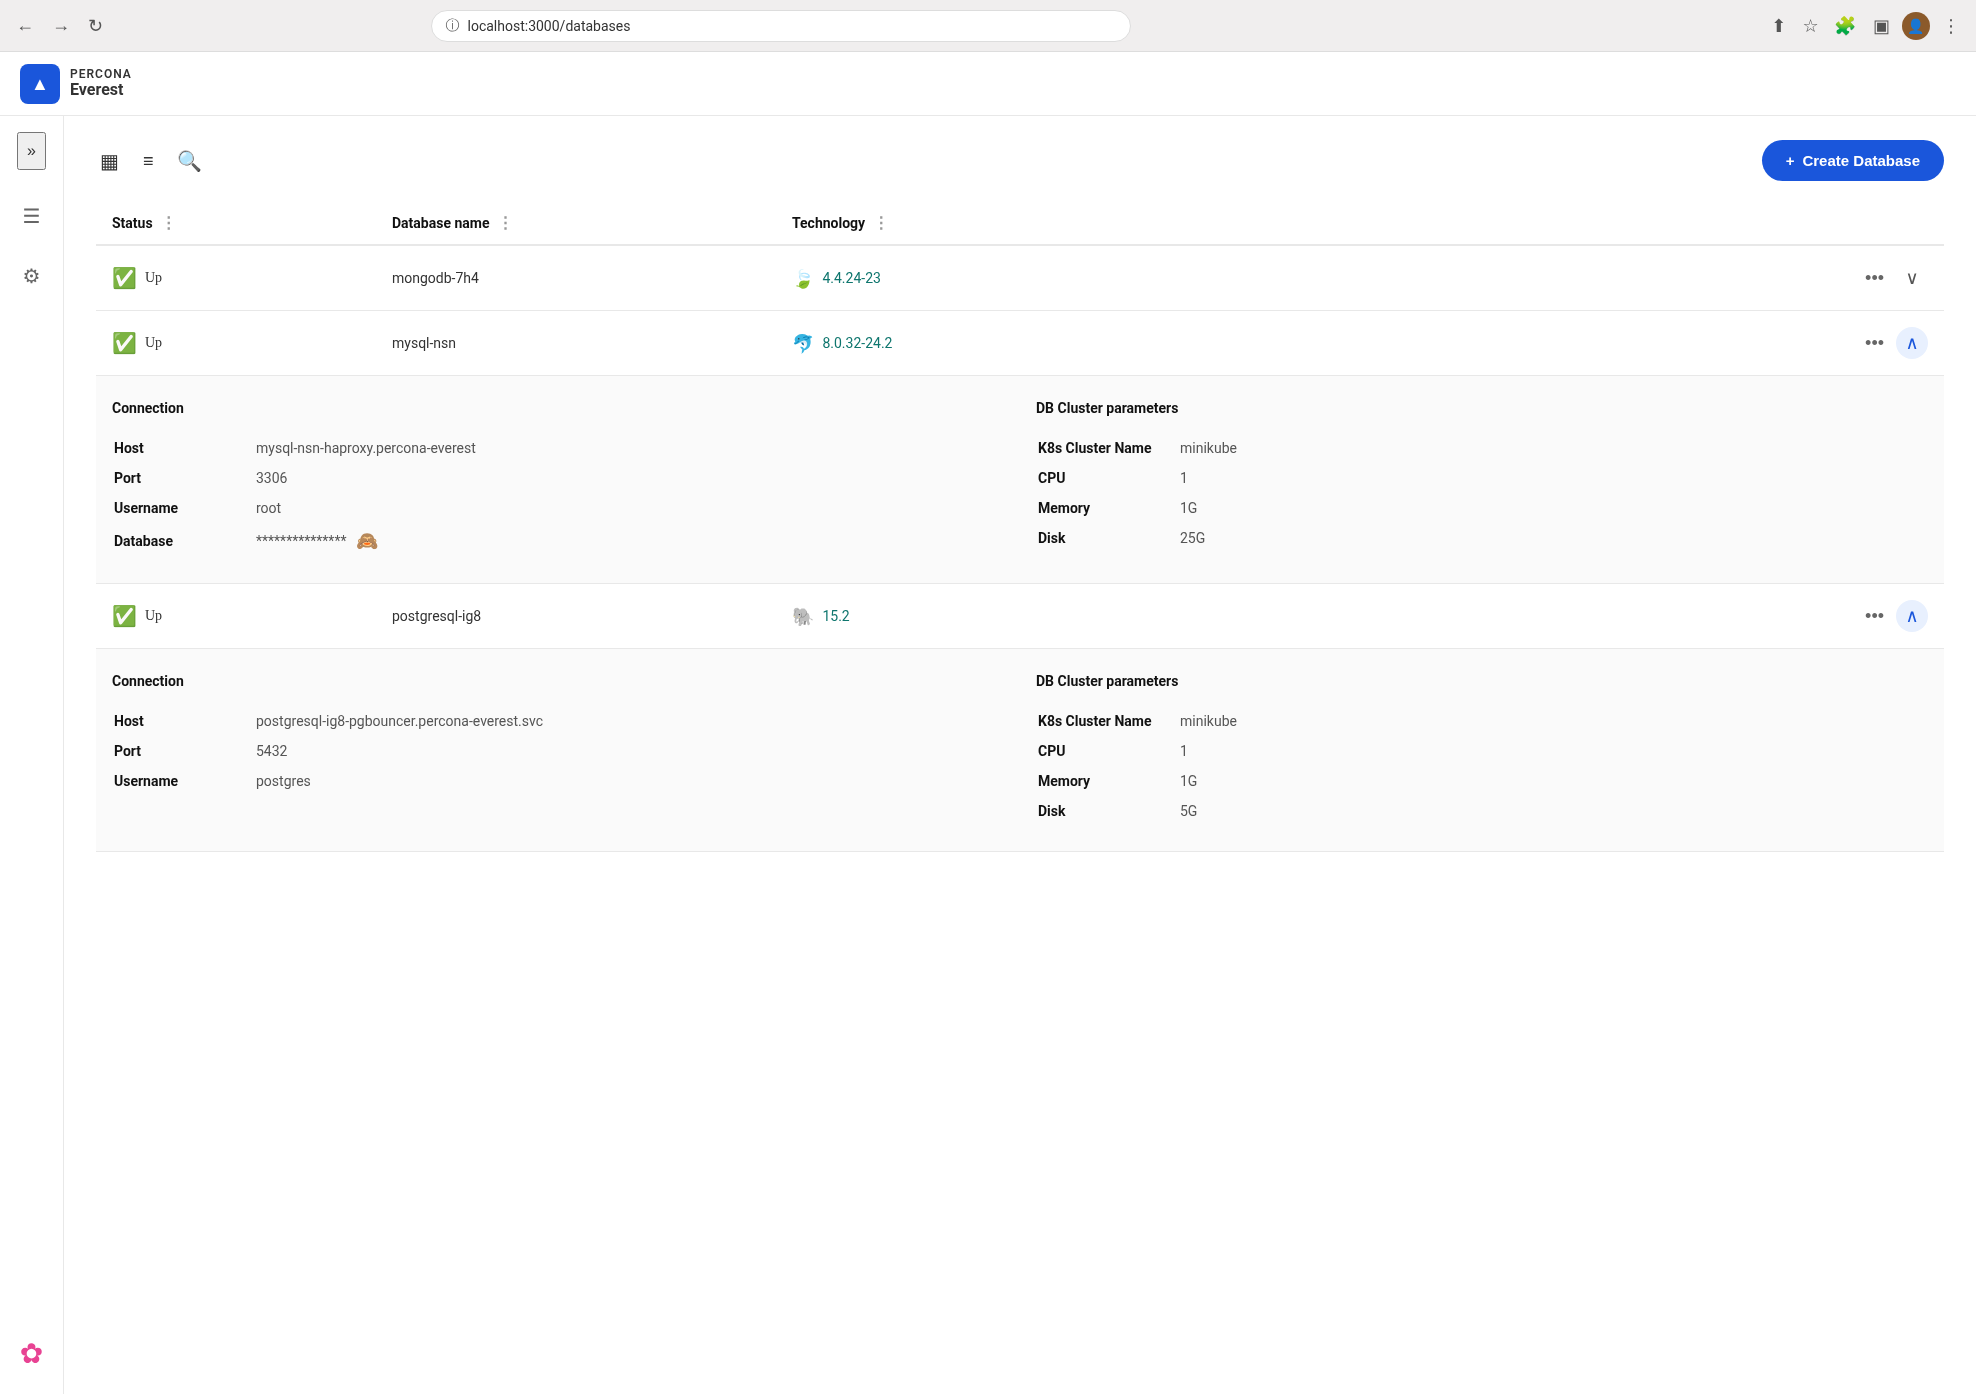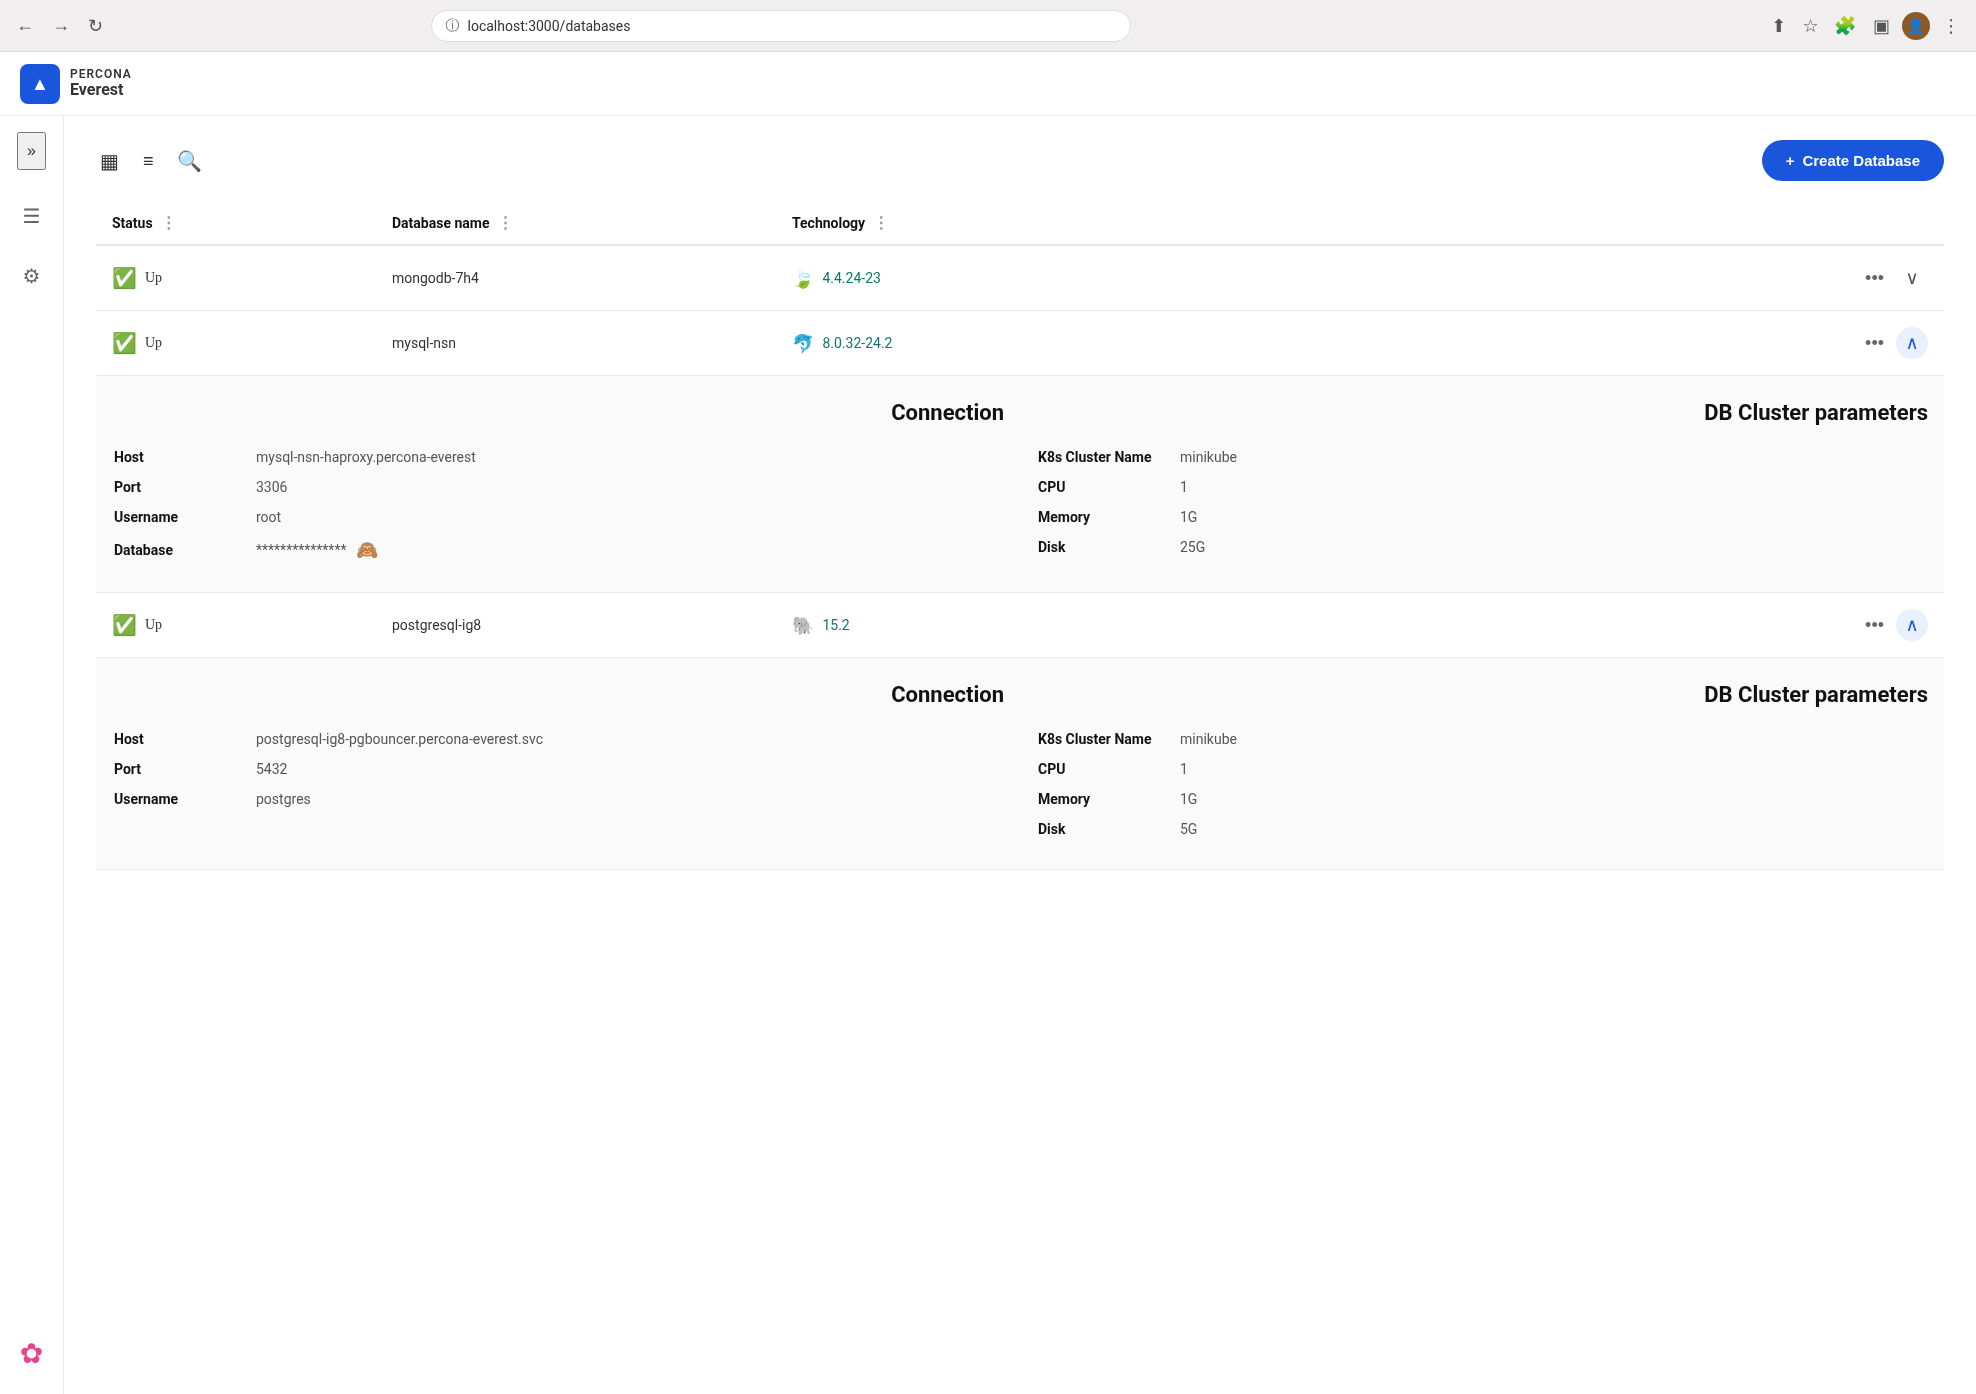--- a/index.html
+++ b/index.html
@@ -159,25 +159,24 @@
       padding: 24px 16px;
       background: #fafafa;
       border-bottom: 1px solid #e8e8e8;
     }
     .expanded-content {
       display: grid;
       grid-template-columns: 1fr 1fr;
       gap: 32px;
     }
     .section-title {
-      font-size: 22px;
+      font-size: 14px;
       font-weight: 700;
       color: #111;
       margin-bottom: 16px;
-      text-align: right;
     }
     .connection-table, .params-table { width: 100%; }
     .connection-table tr td, .params-table tr td {
       padding: 6px 0;
       font-size: 14px;
       background: transparent;
       border-bottom: none;
     }
     .connection-table tr td:first-child, .params-table tr td:first-child {
       font-weight: 700;

